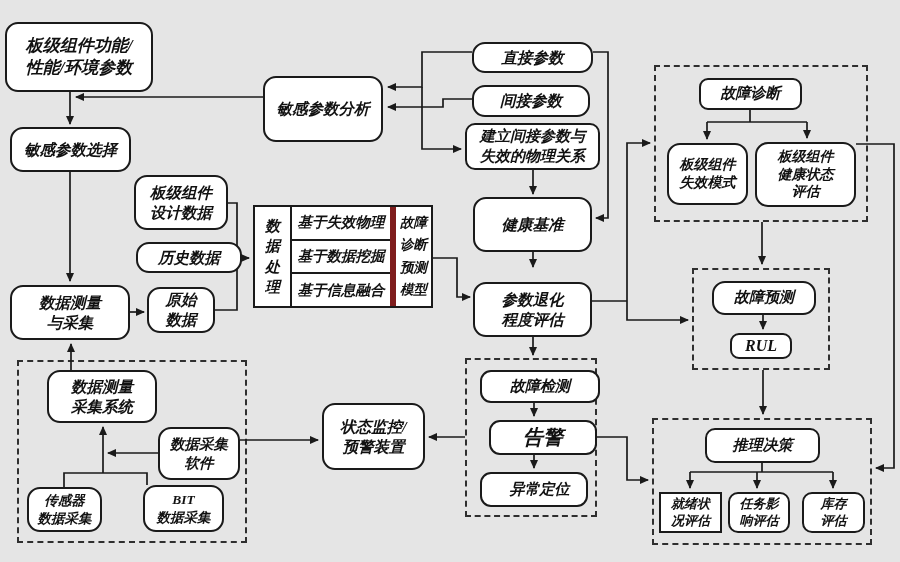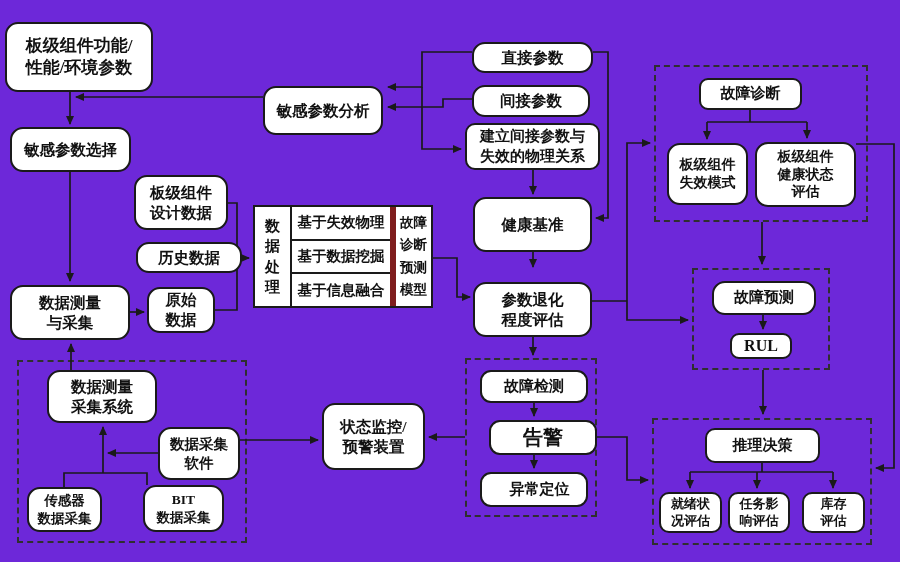--- a/index.html
+++ b/index.html
@@ -1,21 +1,22 @@
 <!DOCTYPE html>
 <html><head>
 <meta charset="utf-8">
 <style>
   html,body{margin:0;padding:0;}
   #canvas{
     position:relative;
     width:900px;height:562px;
-    background:#6d28d9;
+    background:#e5e5e5;
     font-family:"Liberation Serif","DejaVu Serif",serif;
     overflow:hidden;
+    font-style:italic;
   }
   .node{
     position:absolute;
     box-sizing:border-box;
     background:#ffffff;
     border:2.5px solid #1a1a1a;
     border-radius:13px;
     display:flex;align-items:center;justify-content:center;
     text-align:center;
     font-weight:bold;color:#111;
@@ -124,21 +125,21 @@
       <polyline points="690,472 833,472"></polyline>
       <polyline points="690,472 690,488" marker-end="url(#arr)"></polyline>
       <polyline points="757,472 757,488" marker-end="url(#arr)"></polyline>
       <polyline points="833,472 833,488" marker-end="url(#arr)"></polyline>
     </g>
   </svg>
 
   <div class="node" style="left:5px;top:22px;width:148px;height:70px;font-size:17px;">板级组件功能/
 性能/环境参数</div>
   <div class="node" style="left:10px;top:127px;width:121px;height:45px;font-size:15.5px;">敏感参数选择</div>
-  <div class="node" style="left:263px;top:86px;width:120px;height:49px;font-size:15.5px;">敏感参数分析</div>
+  <div class="node" style="left:263px;top:76px;width:120px;height:66px;font-size:15.5px;">敏感参数分析</div>
   <div class="node" style="left:472px;top:42px;width:121px;height:31px;font-size:15.5px;">直接参数</div>
   <div class="node" style="left:472px;top:85px;width:118px;height:32px;font-size:15.5px;">间接参数</div>
   <div class="node" style="left:465px;top:123px;width:135px;height:47px;font-size:15px;border-radius:10px;">建立间接参数与
 失效的物理关系</div>
   <div class="node" style="left:473px;top:197px;width:119px;height:55px;font-size:15.5px;">健康基准</div>
   <div class="node" style="left:473px;top:270px;width:119px;height:55px;font-size:15.5px;margin-top:12px;">参数退化
 程度评估</div>
   <div class="node" style="left:134px;top:175px;width:94px;height:55px;font-size:15.5px;">板级组件
 设计数据</div>
   <div class="node" style="left:136px;top:242px;width:106px;height:31px;font-size:15.5px;">历史数据</div>
@@ -167,35 +168,35 @@
 采集系统</div>
   <div class="node" style="left:158px;top:427px;width:82px;height:53px;font-size:14.5px;">数据采集
 软件</div>
   <div class="node" style="left:27px;top:487px;width:75px;height:45px;font-size:13.5px;">传感器
 数据采集</div>
   <div class="node" style="left:107px;top:485px;width:81px;height:47px;font-size:13.5px;margin-left:36px;">BIT
 数据采集</div>
   <div class="node" style="left:322px;top:403px;width:103px;height:67px;font-size:15.5px;">状态监控/
 预警装置</div>
 
-  <div class="node" style="left:480px;top:370px;width:108px;height:33px;font-size:15px;border-radius:11px;">故障检测</div>
+  <div class="node" style="left:480px;top:370px;width:120px;height:33px;font-size:15px;border-radius:11px;">故障检测</div>
   <div class="node" style="left:489px;top:420px;width:108px;height:35px;font-size:20px;border-radius:11px;">告警</div>
   <div class="node" style="left:480px;top:472px;width:108px;height:35px;font-size:15px;border-radius:11px;padding-left:11px;">异常定位</div>
 
   <div class="node" style="left:699px;top:78px;width:103px;height:32px;font-size:15px;border-radius:9px;">故障诊断</div>
   <div class="node" style="left:667px;top:143px;width:81px;height:62px;font-size:14px;">板级组件
 失效模式</div>
   <div class="node" style="left:755px;top:142px;width:101px;height:65px;font-size:14px;">板级组件
 健康状态
 评估</div>
 
   <div class="node" style="left:712px;top:281px;width:104px;height:34px;font-size:15px;">故障预测</div>
   <div class="node" style="left:730px;top:333px;width:62px;height:26px;font-size:16px;border-radius:9px;">RUL</div>
 
   <div class="node" style="left:705px;top:428px;width:115px;height:35px;font-size:15px;border-radius:10px;">推理决策</div>
-  <div class="node" style="left:659px;top:492px;width:63px;height:41px;font-size:13px;border-radius:10px;">就绪状
+  <div class="node" style="left:659px;top:492px;width:63px;height:41px;font-size:13px;border-radius:0;">就绪状
 况评估</div>
   <div class="node" style="left:728px;top:492px;width:62px;height:41px;font-size:13px;border-radius:10px;">任务影
 响评估</div>
   <div class="node" style="left:802px;top:492px;width:63px;height:41px;font-size:13px;border-radius:10px;">库存
 评估</div>
 
 </div>
 
 </body></html>

